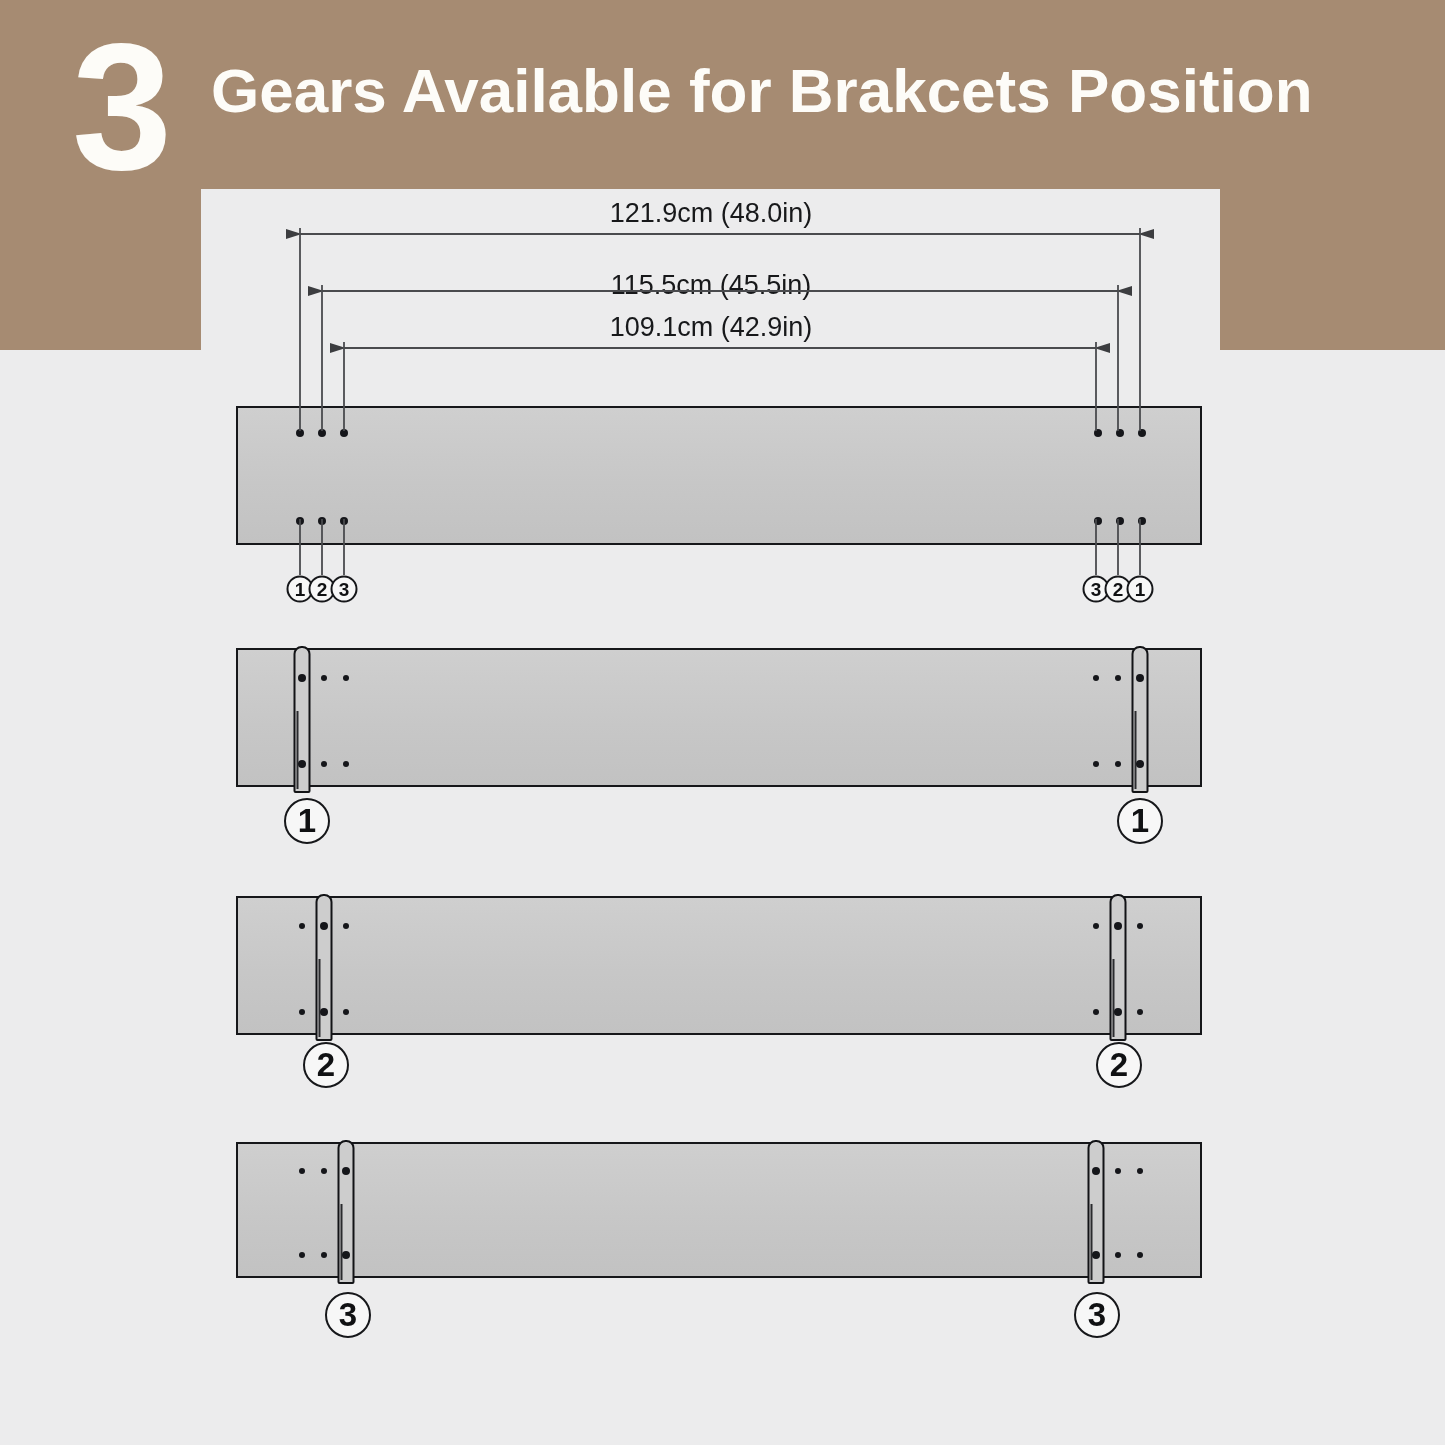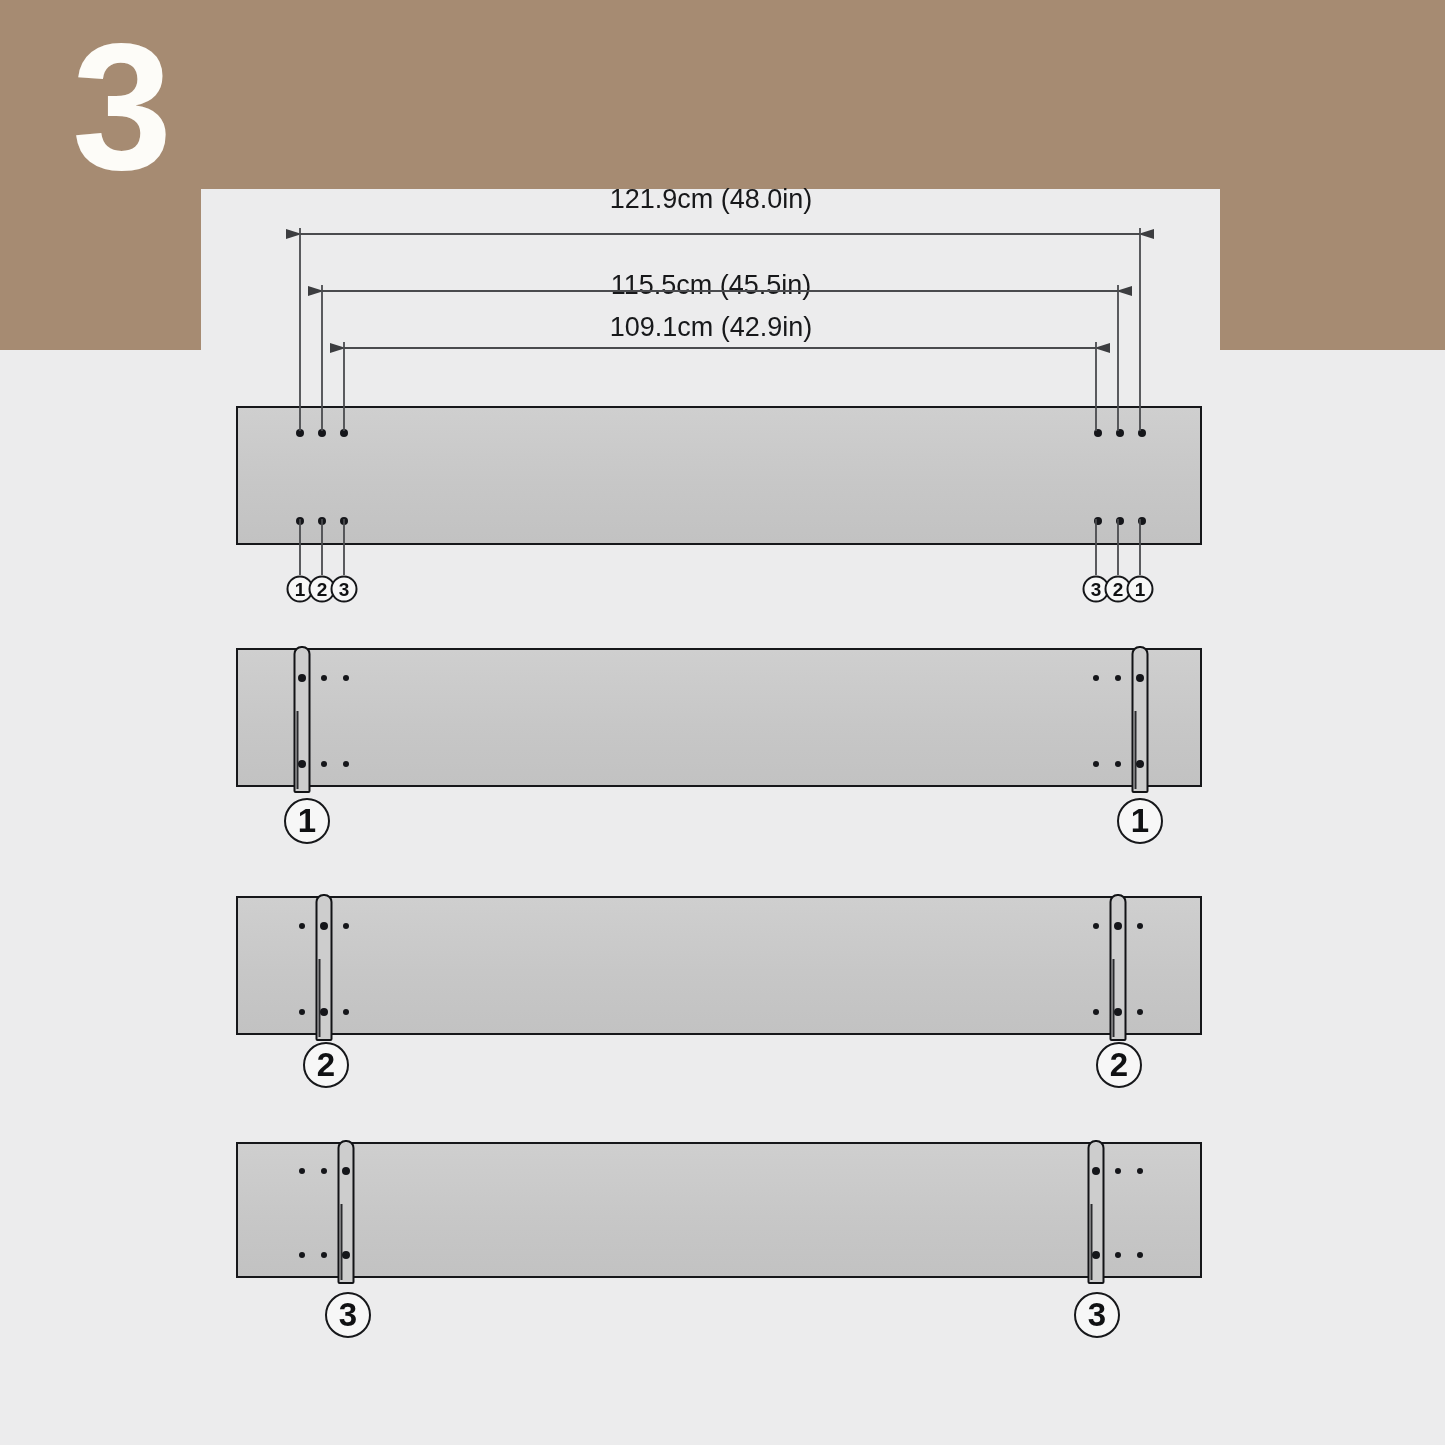--- a/index.html
+++ b/index.html
@@ -103,27 +103,28 @@
   .circ.big{width:46px;height:46px;font-size:33px;font-weight:700;}
 
   svg#lines{position:absolute;left:0;top:0;width:1445px;height:1445px;pointer-events:none;}
 </style>
 </head>
 <body>
 
 <div id="header-band">
   <div id="header-inner">
     <div id="big-number">3</div>
+    <div id="header-title">Gears Available for Brakcets Position</div>
   </div>
 </div>
 <div id="panel"></div>
 
 <div id="stage">
 
-  <div class="dim-label" style="left:711px;top:184px;">121.9cm (48.0in)</div>
+  <div class="dim-label" style="left:711px;top:198px;">121.9cm (48.0in)</div>
   <div class="dim-label" style="left:711px;top:270px;">115.5cm (45.5in)</div>
   <div class="dim-label" style="left:711px;top:312px;">109.1cm (42.9in)</div>
 
   <div class="board" style="left:236px;top:406px;width:966px;height:139px;">
     <div class="board-shade"></div>
 
     <div class="hole" style="left:62px;top:25px;"></div>
     <div class="hole" style="left:84px;top:25px;"></div>
     <div class="hole" style="left:106px;top:25px;"></div>
 

